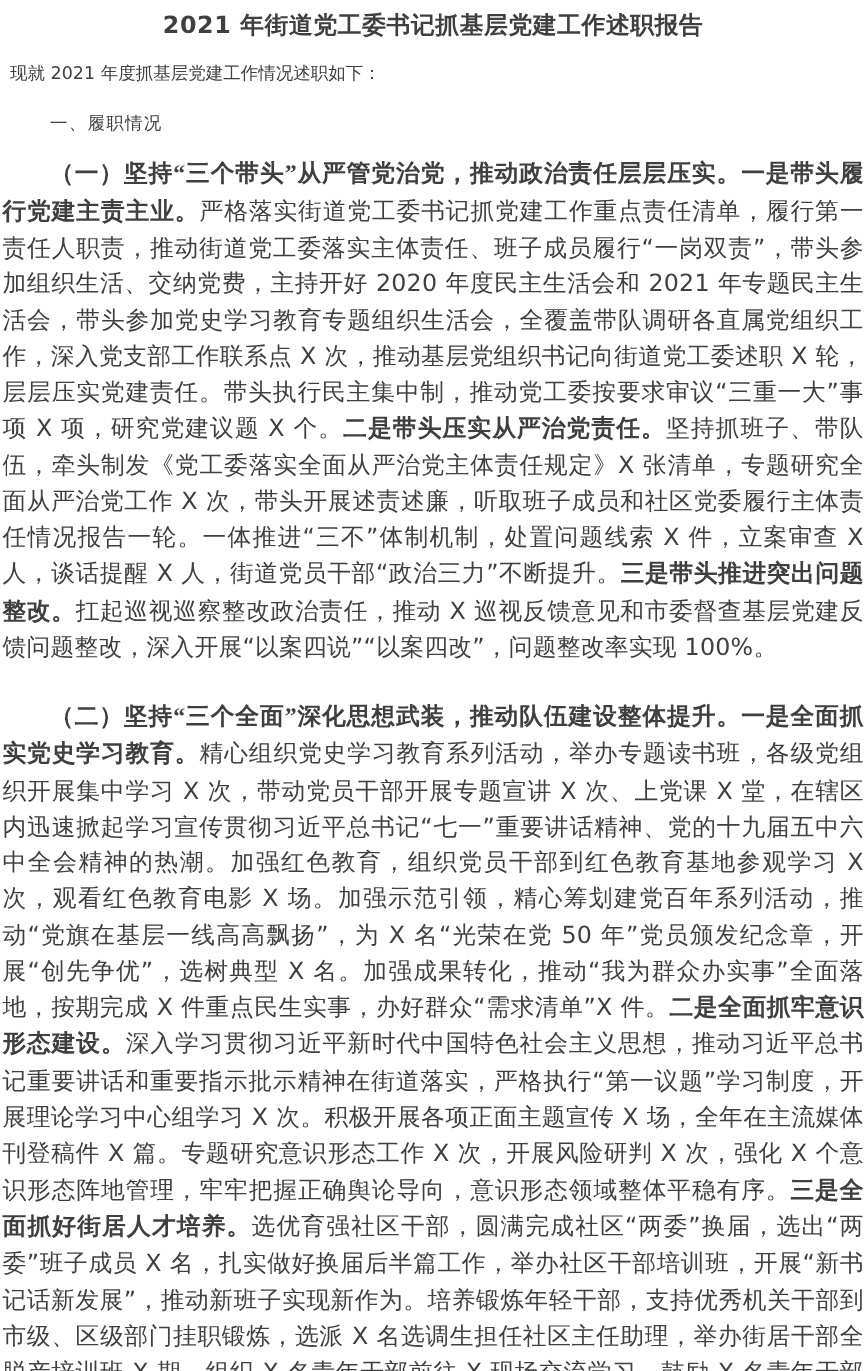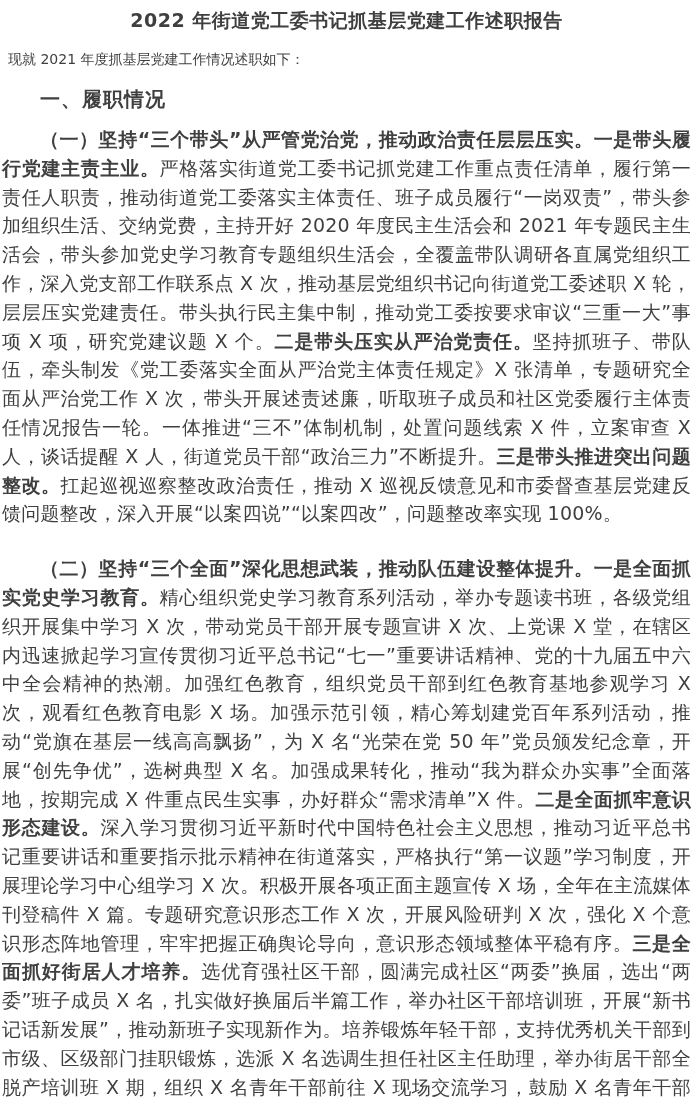--- a/index.html
+++ b/index.html
@@ -30,44 +30,45 @@
     margin: 0 0 13px 0;
     letter-spacing: 0.5px;
   }
   .intro-line {
     font-size: 14px;
     line-height: 26px;
     margin: 0 0 14px 0;
     padding-left: 6px;
   }
   .section-heading {
-    font-size: 20px;
+    font-size: 14px;
     line-height: 26px;
-    font-weight: bold;
+    font-weight: normal;
     margin: 0 0 13px 0;
     padding-left: 38px;
     letter-spacing: 1px;
   }
   .para {
     font-size: 19px;
     line-height: 28.8px;
     text-align: justify;
     text-indent: 2em;
     margin: 0 0 26px 0;
     letter-spacing: 0.2px;
   }
   .para .b {
     font-weight: bold;
+    font-family: Liberation Serif, serif;
   }
 </style>
 </head>
 <body>
 
 <div class="page">
-  <h1 class="doc-title">2022 年街道党工委书记抓基层党建工作述职报告</h1>
+  <h1 class="doc-title">2021 年街道党工委书记抓基层党建工作述职报告</h1>
 
   <p class="intro-line">现就 2021 年度抓基层党建工作情况述职如下：</p>
 
   <h2 class="section-heading">一、履职情况</h2>
 
   <div id="document-body">
       <p class="para"><span class="b">（一）坚持“三个带头”从严管党治党，推动政治责任层层压实。一是带头履行党建主责主业。</span><span>严格落实街道党工委书记抓党建工作重点责任清单，履行第一责任人职责，推动街道党工委落实主体责任、班子成员履行“一岗双责”，带头参加组织生活、交纳党费，主持开好 2020 年度民主生活会和 2021 年专题民主生活会，带头参加党史学习教育专题组织生活会，全覆盖带队调研各直属党组织工作，深入党支部工作联系点 X 次，推动基层党组织书记向街道党工委述职 X 轮，层层压实党建责任。带头执行民主集中制，推动党工委按要求审议“三重一大”事项 X 项，研究党建议题 X 个。</span><span class="b">二是带头压实从严治党责任。</span><span>坚持抓班子、带队伍，牵头制发《党工委落实全面从严治党主体责任规定》X 张清单，专题研究全面从严治党工作 X 次，带头开展述责述廉，听取班子成员和社区党委履行主体责任情况报告一轮。一体推进“三不”体制机制，处置问题线索 X 件，立案审查 X 人，谈话提醒 X 人，街道党员干部“政治三力”不断提升。</span><span class="b">三是带头推进突出问题整改。</span><span>扛起巡视巡察整改政治责任，推动 X 巡视反馈意见和市委督查基层党建反馈问题整改，深入开展“以案四说”“以案四改”，问题整改率实现 100%。</span></p>
       <p class="para"><span class="b">（二）坚持“三个全面”深化思想武装，推动队伍建设整体提升。一是全面抓实党史学习教育。</span><span>精心组织党史学习教育系列活动，举办专题读书班，各级党组织开展集中学习 X 次，带动党员干部开展专题宣讲 X 次、上党课 X 堂，在辖区内迅速掀起学习宣传贯彻习近平总书记“七一”重要讲话精神、党的十九届五中六中全会精神的热潮。加强红色教育，组织党员干部到红色教育基地参观学习 X 次，观看红色教育电影 X 场。加强示范引领，精心筹划建党百年系列活动，推动“党旗在基层一线高高飘扬”，为 X 名“光荣在党 50 年”党员颁发纪念章，开展“创先争优”，选树典型 X 名。加强成果转化，推动“我为群众办实事”全面落地，按期完成 X 件重点民生实事，办好群众“需求清单”X 件。</span><span class="b">二是全面抓牢意识形态建设。</span><span>深入学习贯彻习近平新时代中国特色社会主义思想，推动习近平总书记重要讲话和重要指示批示精神在街道落实，严格执行“第一议题”学习制度，开展理论学习中心组学习 X 次。积极开展各项正面主题宣传 X 场，全年在主流媒体刊登稿件 X 篇。专题研究意识形态工作 X 次，开展风险研判 X 次，强化 X 个意识形态阵地管理，牢牢把握正确舆论导向，意识形态领域整体平稳有序。</span><span class="b">三是全面抓好街居人才培养。</span><span>选优育强社区干部，圆满完成社区“两委”换届，选出“两委”班子成员 X 名，扎实做好换届后半篇工作，举办社区干部培训班，开展“新书记话新发展”，推动新班子实现新作为。培养锻炼年轻干部，支持优秀机关干部到市级、区级部门挂职锻炼，选派 X 名选调生担任社区主任助理，举办街居干部全脱产培训班 X 期，组织 X 名青年干部前往 X 现场交流学习，鼓励 X 名青年干部在 X 大学、市委党校开展在职研究生学习，与青年干部交心谈心，开展集体谈话 X 次，激励青年干部担当作为。</span></p>
     </div>
 </div>

